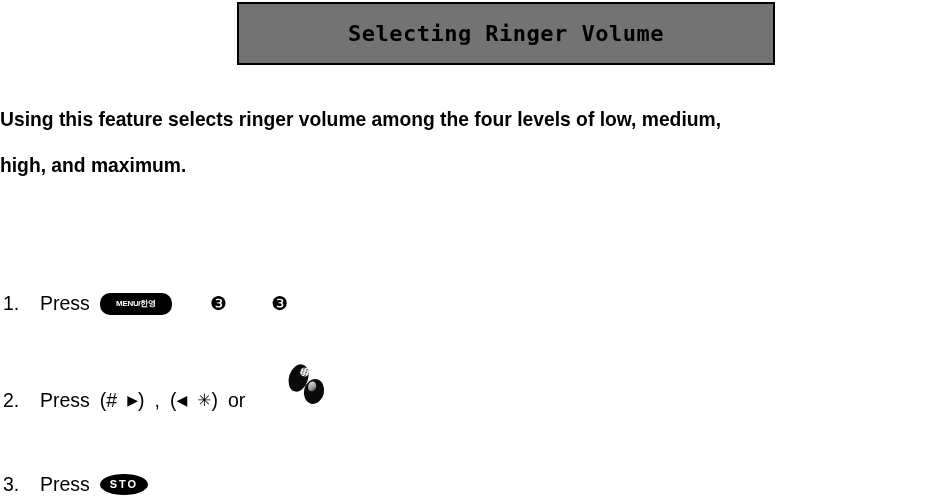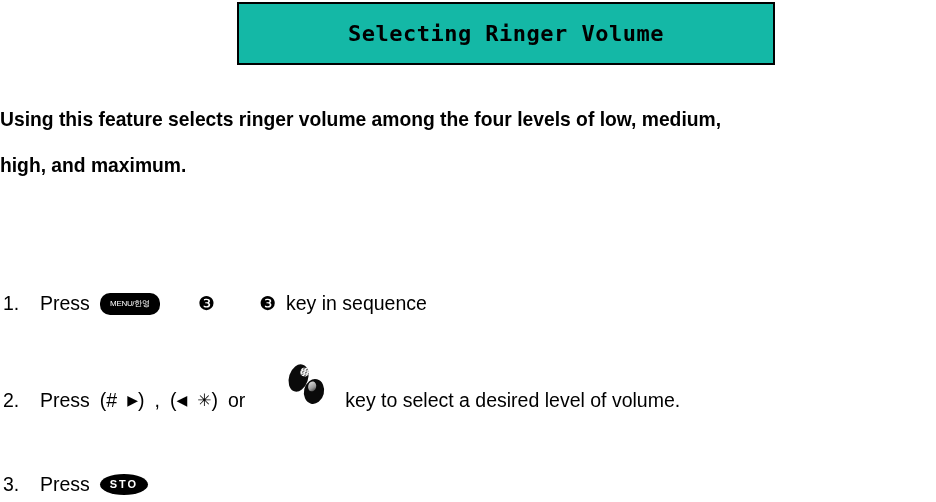--- a/index.html
+++ b/index.html
@@ -18,21 +18,21 @@
 
   
   #title-box {
     position: absolute;
     left: 237px;
     top: 2px;
     width: 538px;
     height: 63px;
     box-sizing: border-box;
     border: 2px solid #000000;
-    background: #14b8a6;
+    background: #737373;
     display: flex;
     align-items: center;
     justify-content: center;
   }
   #title-text {
     font-family: "DejaVu Sans Mono", "Liberation Mono", monospace;
     font-weight: bold;
     font-size: 22px;
     letter-spacing: 0.5px;
     color: #000000;
@@ -91,26 +91,26 @@
   .key-pill {
     display: inline-block;
     background: #000000;
     color: #ffffff;
     border-radius: 11px / 11px;
     text-align: center;
     vertical-align: middle;
     overflow: hidden;
   }
   #menu-key {
-    width: 60px;
+    width: 72px;
     height: 22px;
     line-height: 22px;
     font-size: 8px;
     font-family: "Liberation Sans", sans-serif;
-    font-weight: normal;
+    font-weight: bold;
     letter-spacing: -0.3px;
     border-radius: 10px;
   }
   #sto-key {
     width: 48px;
     height: 21px;
     line-height: 21px;
     font-size: 11px;
     font-family: "Liberation Sans", sans-serif;
     font-weight: bold;
@@ -205,21 +205,20 @@
 <div class="step" id="step-1">
   <span class="step-num">1.</span>
   <span class="step-text">Press</span>
   <span class="gap-sm"></span>
   <span class="key-pill" id="menu-key">MENU/한영</span>
   <span class="gap-md"></span>
   <span class="circled-num">❸</span>
   <span class="gap-lg"></span>
   <span class="circled-num">❸</span>
   <span class="gap-sm"></span>
-  <span class="step-text">key in sequence</span>
 </div>
 
 <div class="step" id="step-2">
   <span class="step-num">2.</span>
   <span class="step-text">Press</span>
   <span class="gap-sm"></span>
   <span class="step-text">(#</span>
   <span class="gap-sm"></span>
   <span class="arrow-glyph">▶</span>
   <span class="step-text">)</span>
@@ -236,21 +235,20 @@
   <span class="gap-md"></span>
   <span id="side-keys">
     <span class="side-oval" id="side-oval-upper">
       <span class="oval-highlight" id="hl-upper"></span>
     </span>
     <span class="side-oval" id="side-oval-lower">
       <span class="oval-highlight" id="hl-lower"></span>
     </span>
   </span>
   <span class="gap-sm"></span>
-  <span class="step-text">key to select a desired level of volume.</span>
 </div>
 
 <div class="step" id="step-3">
   <span class="step-num">3.</span>
   <span class="step-text">Press</span>
   <span class="gap-sm"></span>
   <span class="key-pill" id="sto-key">STO</span>
   <span class="gap-sm"></span>
 </div>
 

